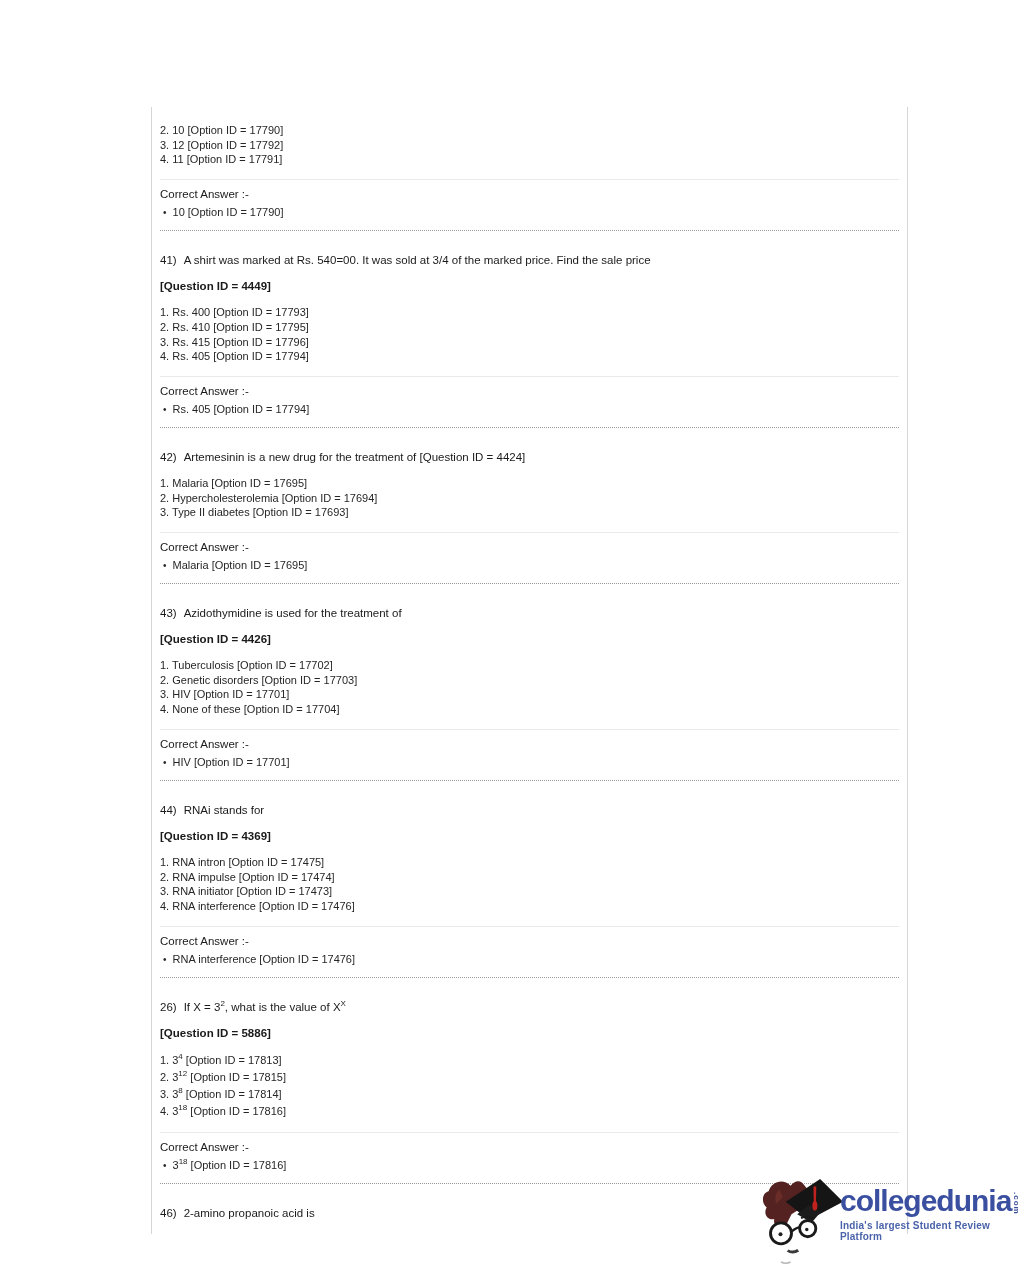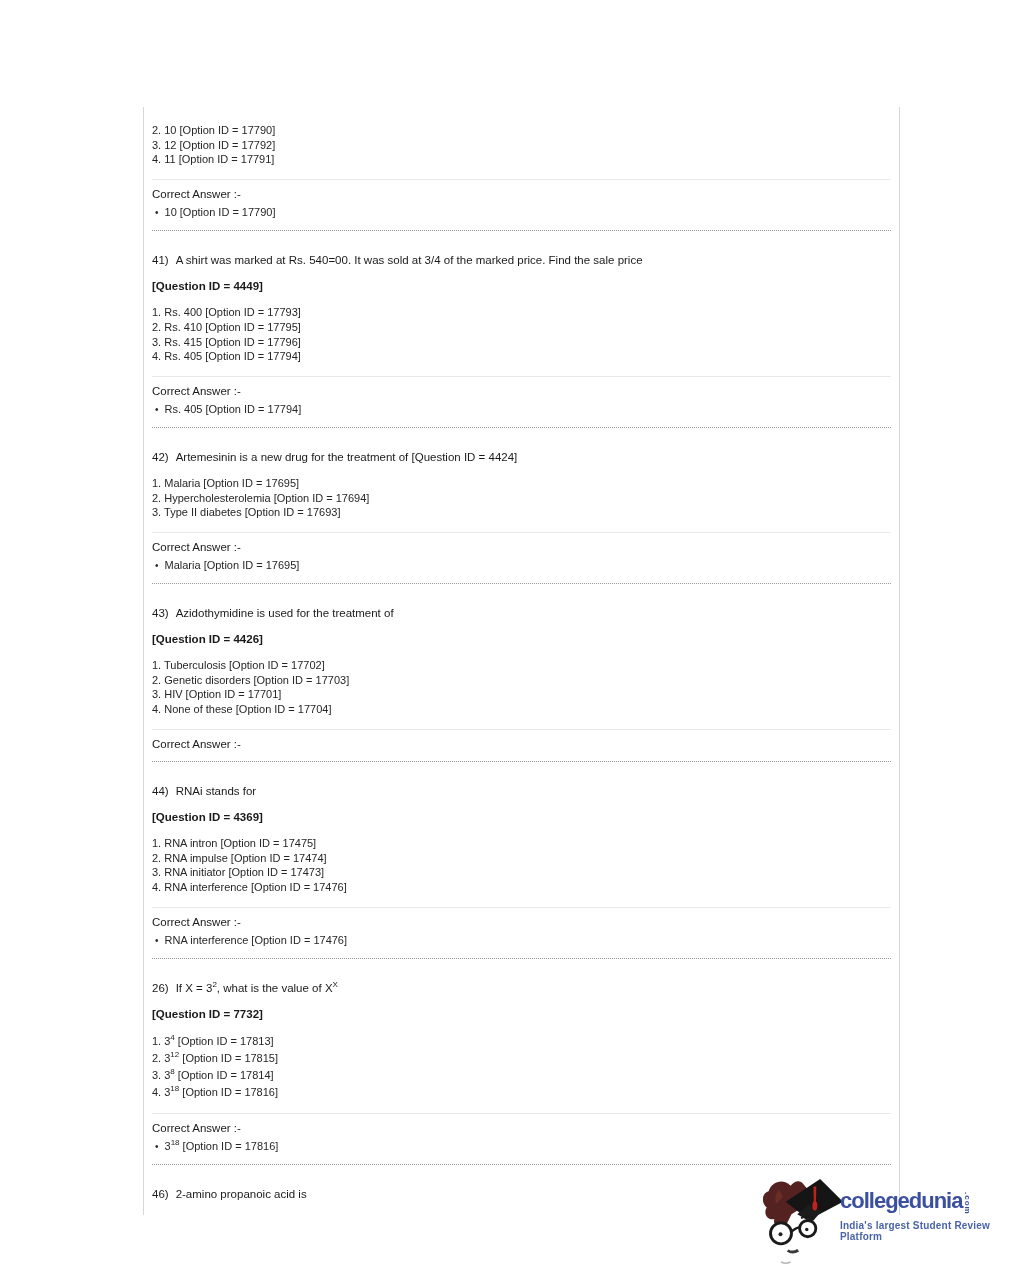--- a/index.html
+++ b/index.html
@@ -7,21 +7,21 @@
     position: relative;
     width: 1025px;
     height: 1284px;
     background: #ffffff;
     font-family: "Liberation Sans", sans-serif;
     color: #1c1c1c;
     overflow: hidden;
   }
   .sheet {
     position: absolute;
-    left: 143px;
+    left: 151px;
     top: 107px;
     width: 739px;
     border-left: 1px solid #d6d6d6;
     border-right: 1px solid #d6d6d6;
     padding: 4px 8px 14px 8px;
     background: #ffffff;
   }
   .q-title {
     margin-top: 22px;
     font-size: 11.5px;
@@ -74,21 +74,21 @@
     top: 1170px;
     width: 250px;
     height: 100px;
     display: flex;
     align-items: flex-start;
   }
   .mascot { flex: 0 0 auto; margin-top: 2px; }
   .brandbox { margin-left: -4px; padding-top: 16px; }
   .brandline { display: flex; align-items: flex-start; }
   .brand {
-    font-size: 22px;
+    font-size: 30px;
     font-weight: bold;
     letter-spacing: -1px;
     line-height: 30px;
   }
   .tld {
     writing-mode: vertical-rl;
     font-size: 8px;
     font-weight: bold;
     letter-spacing: 1px;
     margin-top: 6px;
@@ -151,41 +151,42 @@
       <div class="q-title"><span class="q-num">43)</span><span>Azidothymidine is used for the treatment of</span></div>
       <div class="q-id">[Question ID = 4426]</div>
       <div class="options">
         <div>1. Tuberculosis [Option ID = 17702]</div>
         <div>2. Genetic disorders [Option ID = 17703]</div>
         <div>3. HIV [Option ID = 17701]</div>
         <div>4. None of these [Option ID = 17704]</div>
       </div>
       <div class="ca-sep"></div>
       <div class="ca-label">Correct Answer :-</div>
+      <div class="ca-answer"><span class="bullet">•</span><span>HIV [Option ID = 17701]</span></div>
       <div class="q-sep"></div>
     </div>
 
     <div class="qblock">
       <div class="q-title"><span class="q-num">44)</span><span>RNAi stands for</span></div>
       <div class="q-id">[Question ID = 4369]</div>
       <div class="options">
         <div>1. RNA intron [Option ID = 17475]</div>
         <div>2. RNA impulse [Option ID = 17474]</div>
         <div>3. RNA initiator [Option ID = 17473]</div>
         <div>4. RNA interference [Option ID = 17476]</div>
       </div>
       <div class="ca-sep"></div>
       <div class="ca-label">Correct Answer :-</div>
       <div class="ca-answer"><span class="bullet">•</span><span>RNA interference [Option ID = 17476]</span></div>
       <div class="q-sep"></div>
     </div>
 
     <div class="qblock">
       <div class="q-title"><span class="q-num">26)</span><span><span>If X = 3</span><sup>2</sup><span>, what is the value of X</span><sup>X</sup></span></div>
-      <div class="q-id">[Question ID = 7732]</div>
+      <div class="q-id">[Question ID = 5886]</div>
       <div class="options rich">
         <div><span>1. 3</span><sup>4</sup><span> [Option ID = 17813]</span></div>
         <div><span>2. 3</span><sup>12</sup><span> [Option ID = 17815]</span></div>
         <div><span>3. 3</span><sup>8</sup><span> [Option ID = 17814]</span></div>
         <div><span>4. 3</span><sup>18</sup><span> [Option ID = 17816]</span></div>
       </div>
       <div class="ca-sep"></div>
       <div class="ca-label">Correct Answer :-</div>
       <div class="ca-answer"><span class="bullet">•</span><span><span>3</span><sup>18</sup><span> [Option ID = 17816]</span></span></div>
       <div class="q-sep"></div>

